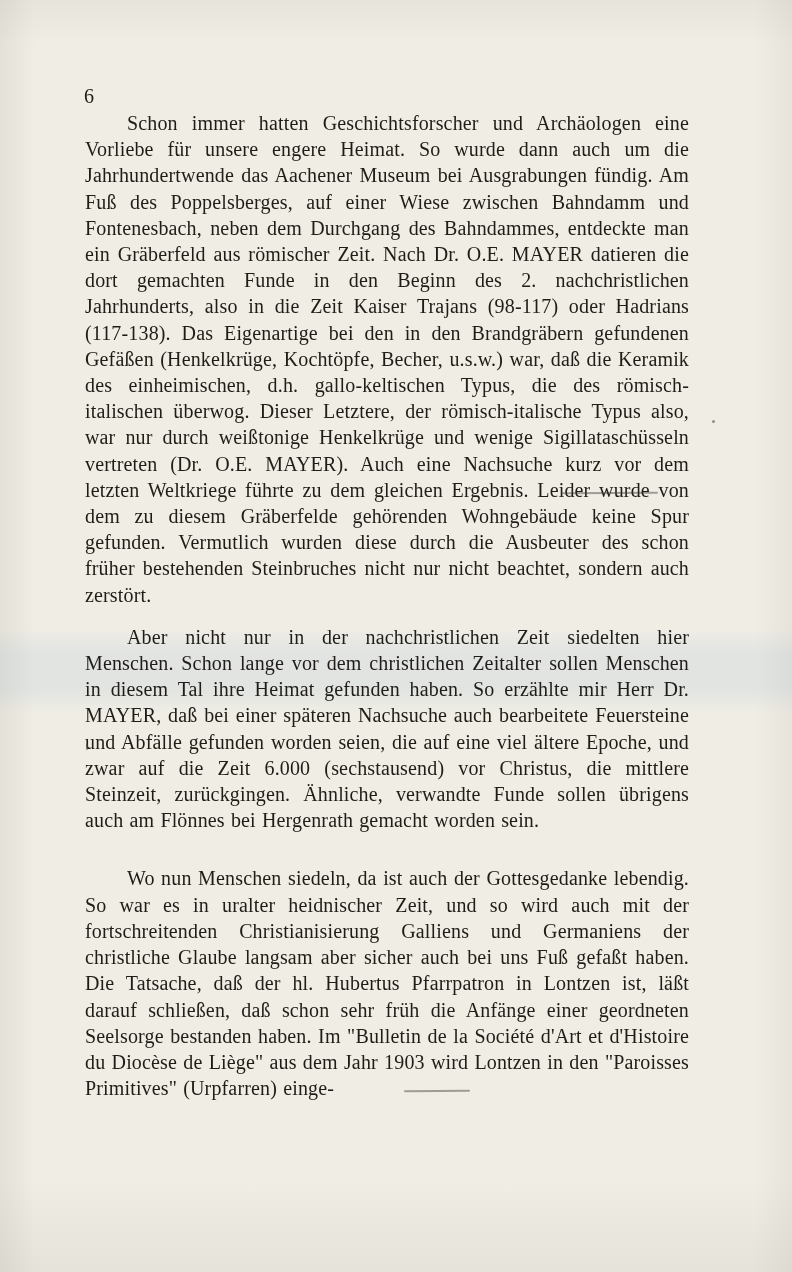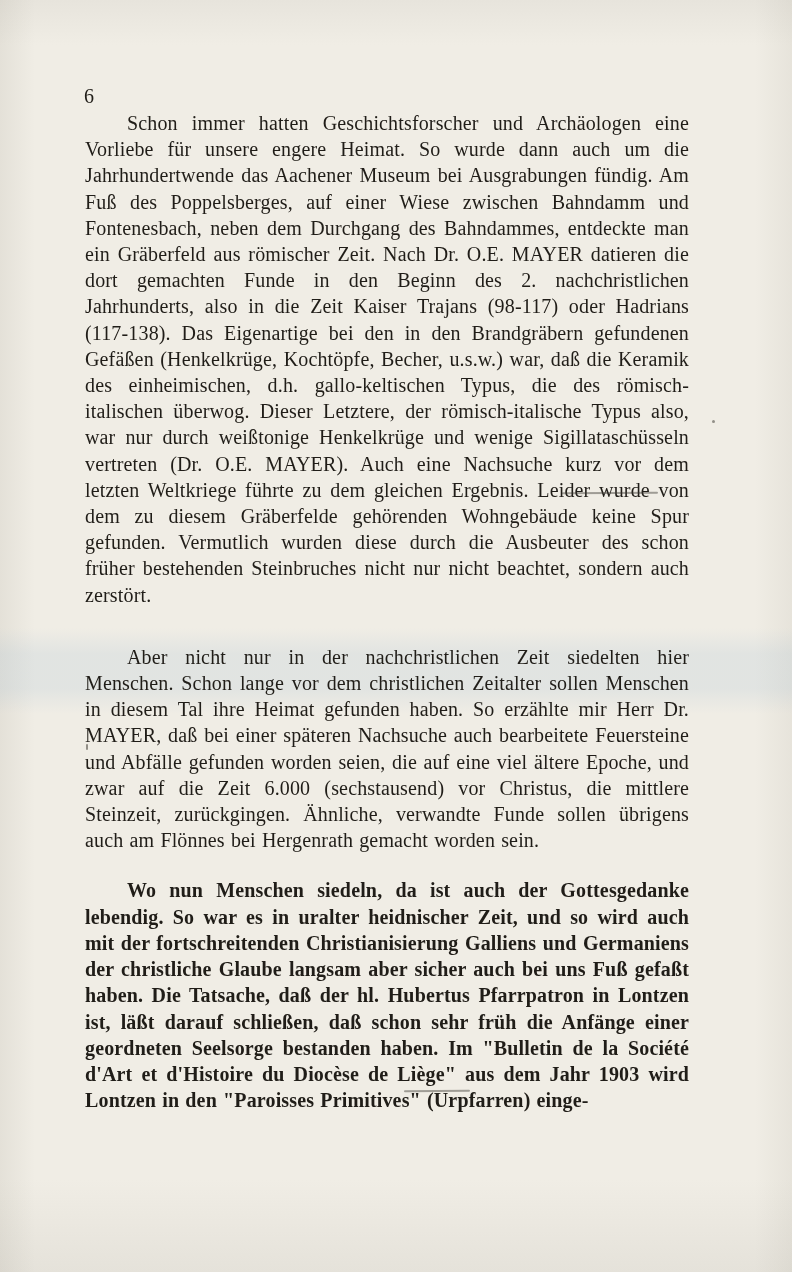--- a/index.html
+++ b/index.html
@@ -102,26 +102,25 @@
     letter-spacing: 0.15px;
     word-spacing: 1px;
   }
 
   .text-block p {
     margin: 0;
     text-indent: 42px;
   }
 
   .text-block p + p {
-    margin-top: 36px;
+    margin-top: 16px;
   }
 
   .text-block p.big-gap {
-    margin-top: 24px;
-    font-weight: bold;
+    margin-top: 32px;
   }
 </style>
 </head>
 <body>
 
 <div class="page">
 
   <div class="tint-band"></div>
 
   <div class="page-number">6</div>

